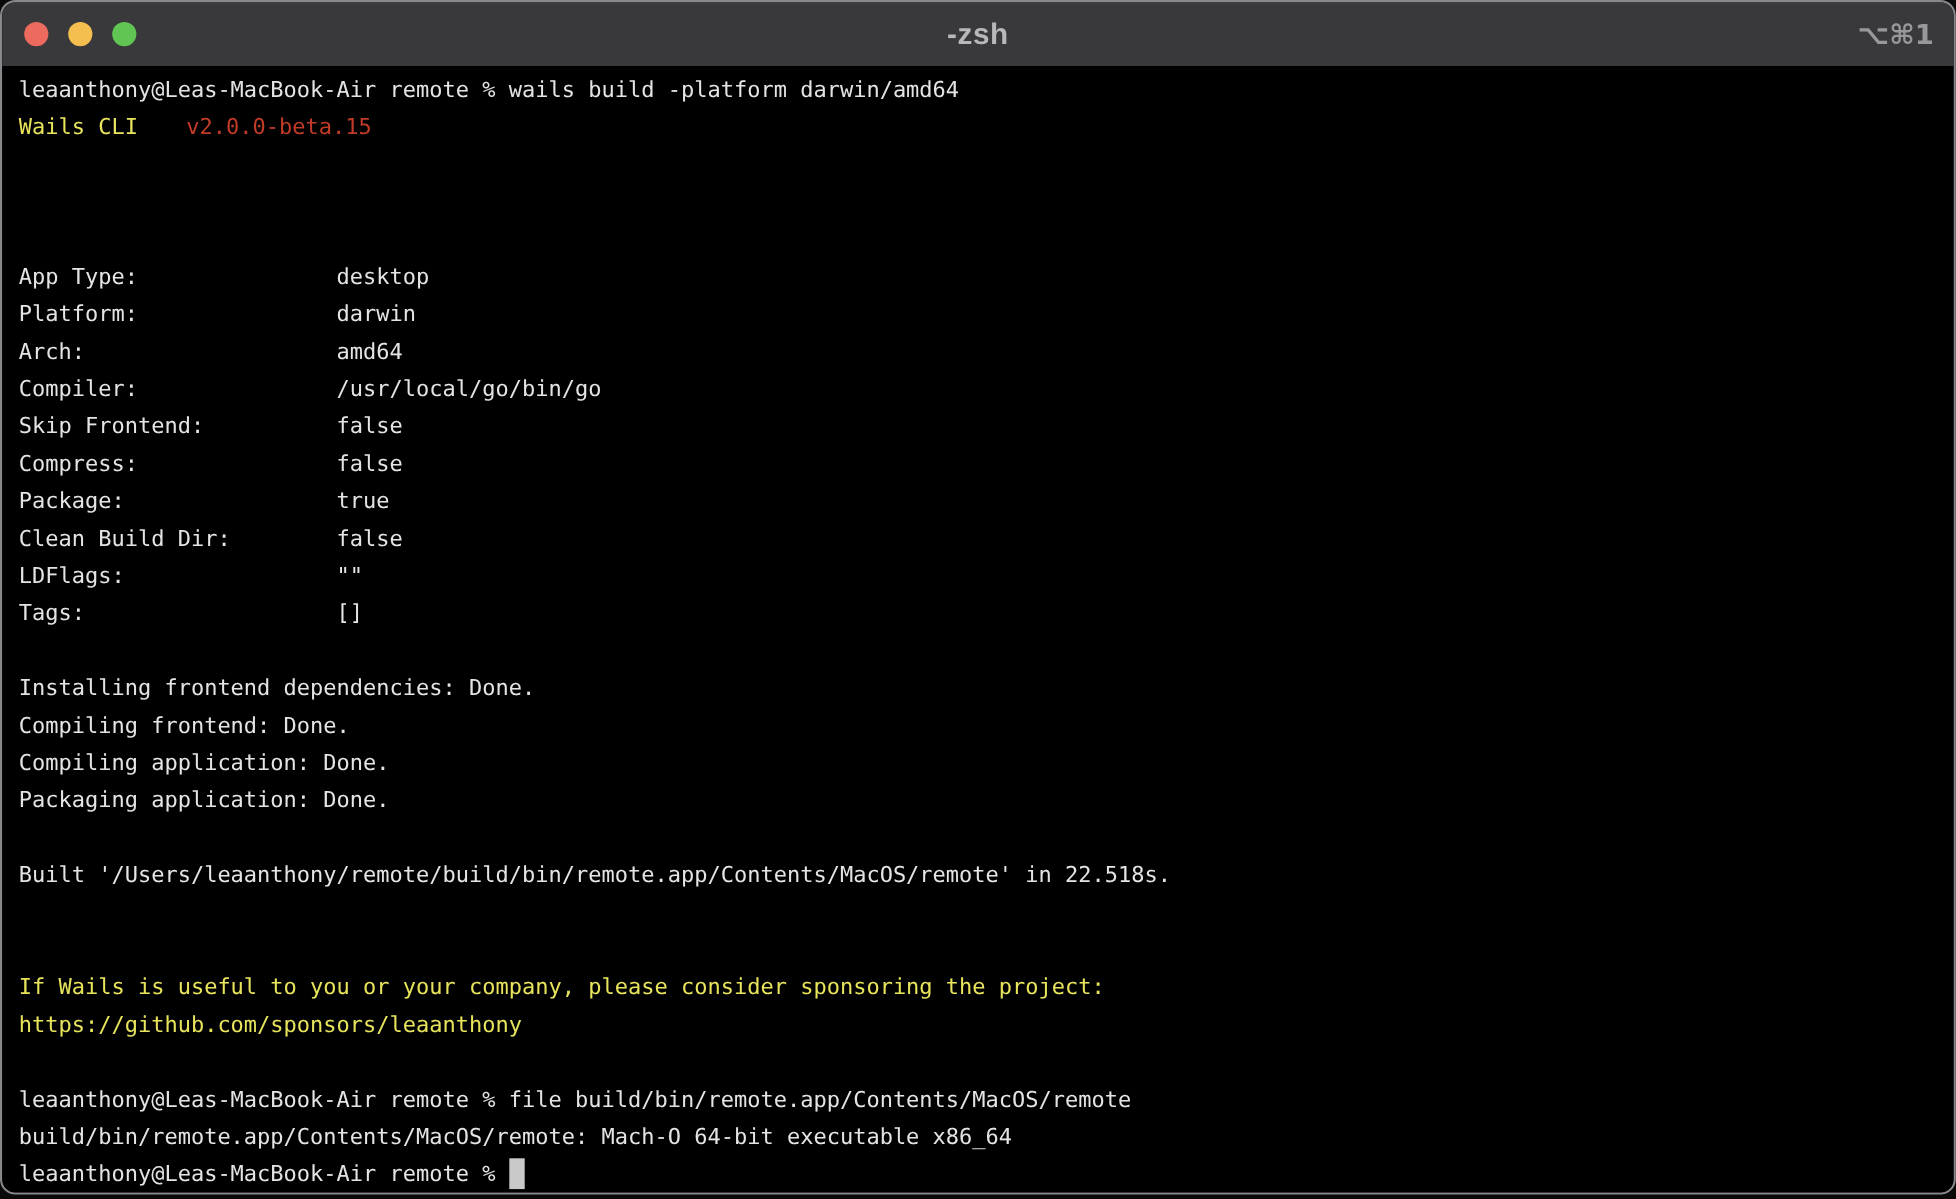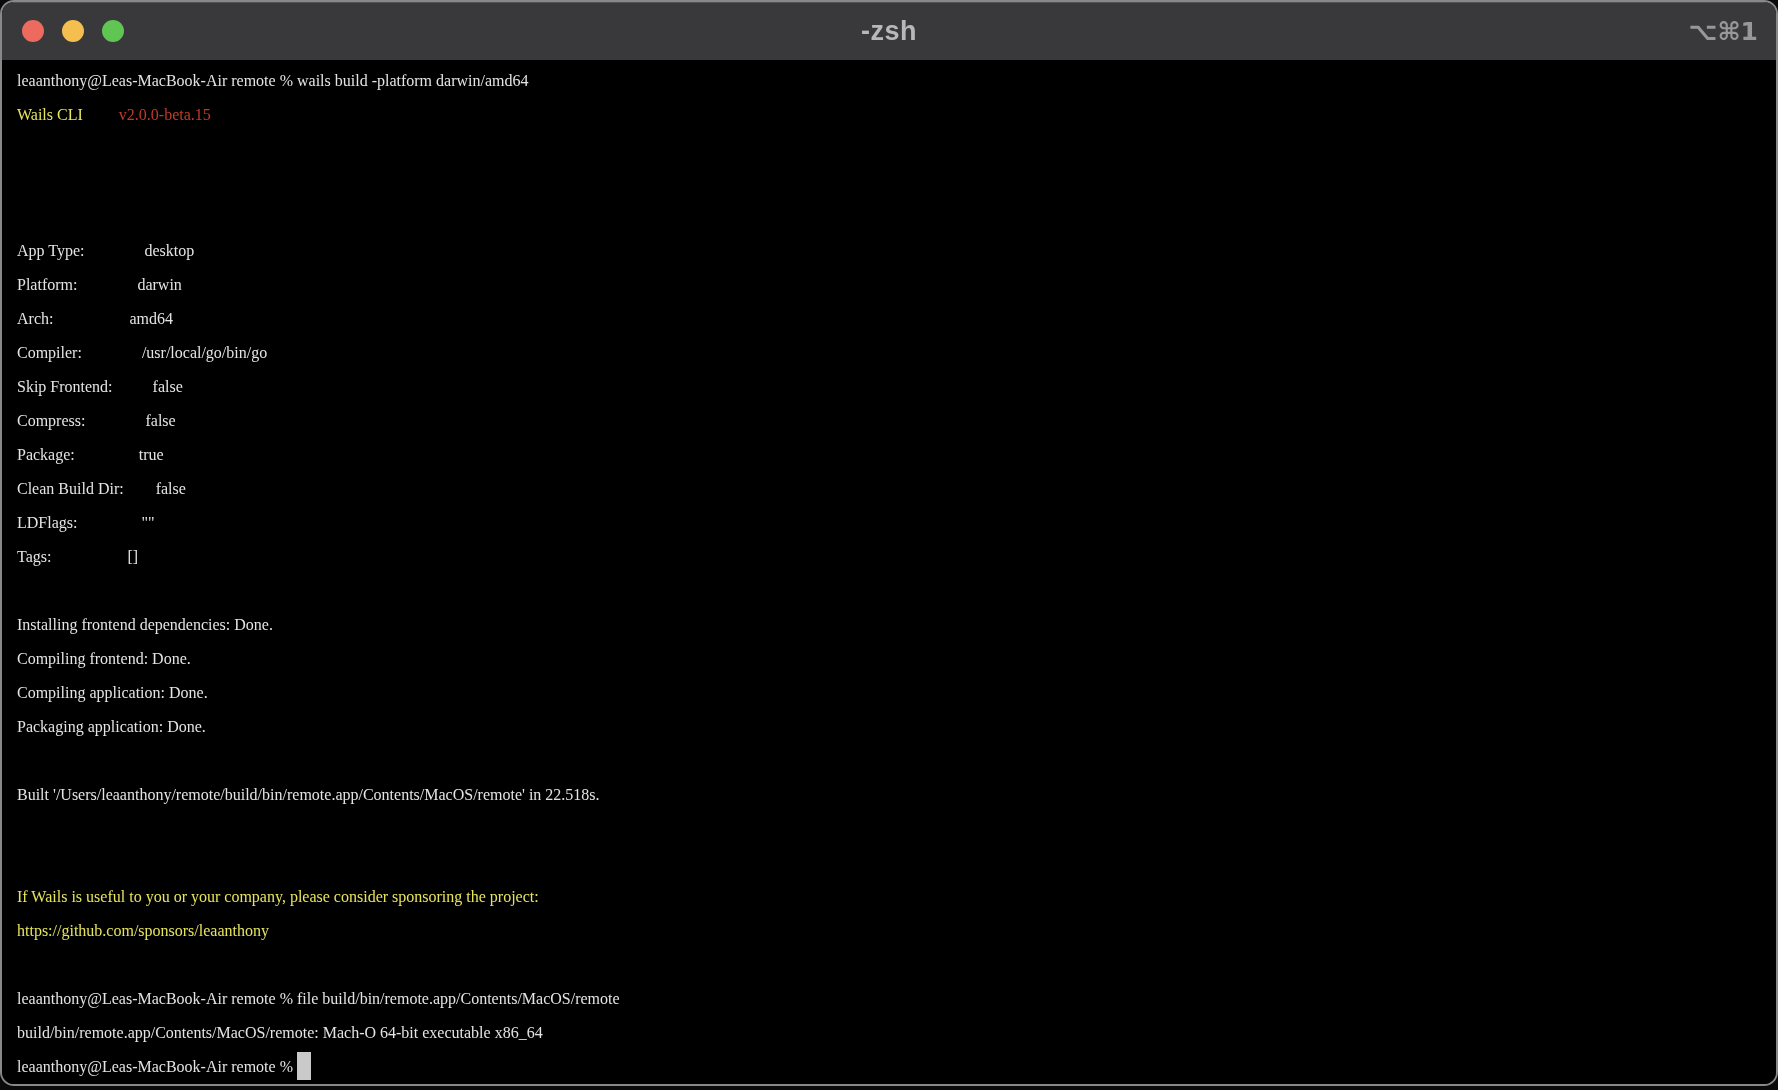--- a/index.html
+++ b/index.html
@@ -55,27 +55,26 @@
     align-items: center;
     font-family: "DejaVu Sans", sans-serif;
     font-weight: bold;
     font-size: 25px;
     color: var(--shortcut_text, #98989b);
   }
   .terminal {
     height: 1024px;
     background: var(--background, #000);
     padding: 4px 0 0 15px;
-    font-size: 16px;
+    font-size: 20px;
     line-height: 34px;
     color: var(--text, #e4e4e4);
     white-space: pre;
     overflow: hidden;
     cursor: text;
-    font-family: Liberation Serif, serif;
   }
   .line { height: 34px; white-space: pre; }
   .seg-default { color: var(--text, #e4e4e4); }
   .seg-yellow  { color: var(--yellow, #e7e45c); }
   .seg-red     { color: var(--red, #c13b28); margin-left: 32px; }
   .cursor {
     display: inline-block;
     width: 14px; height: 28px;
     background: var(--cursor, #c9c9c9);
     vertical-align: middle;

